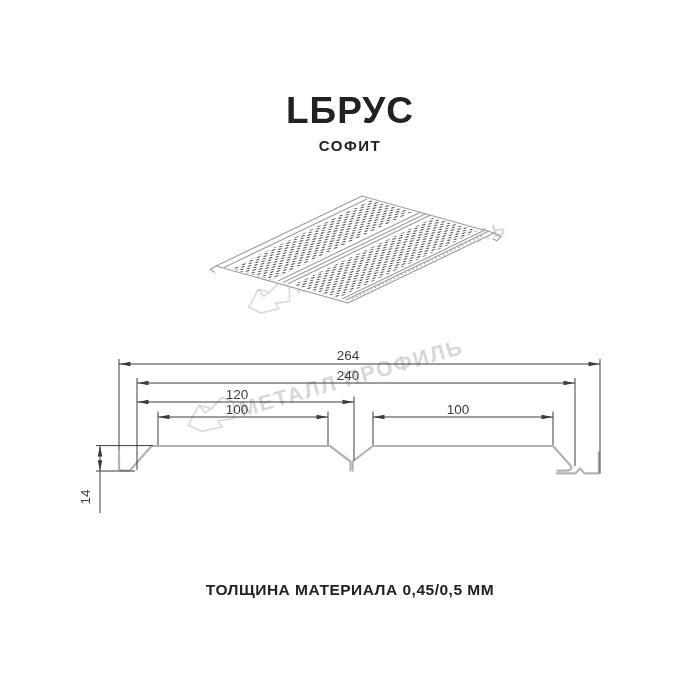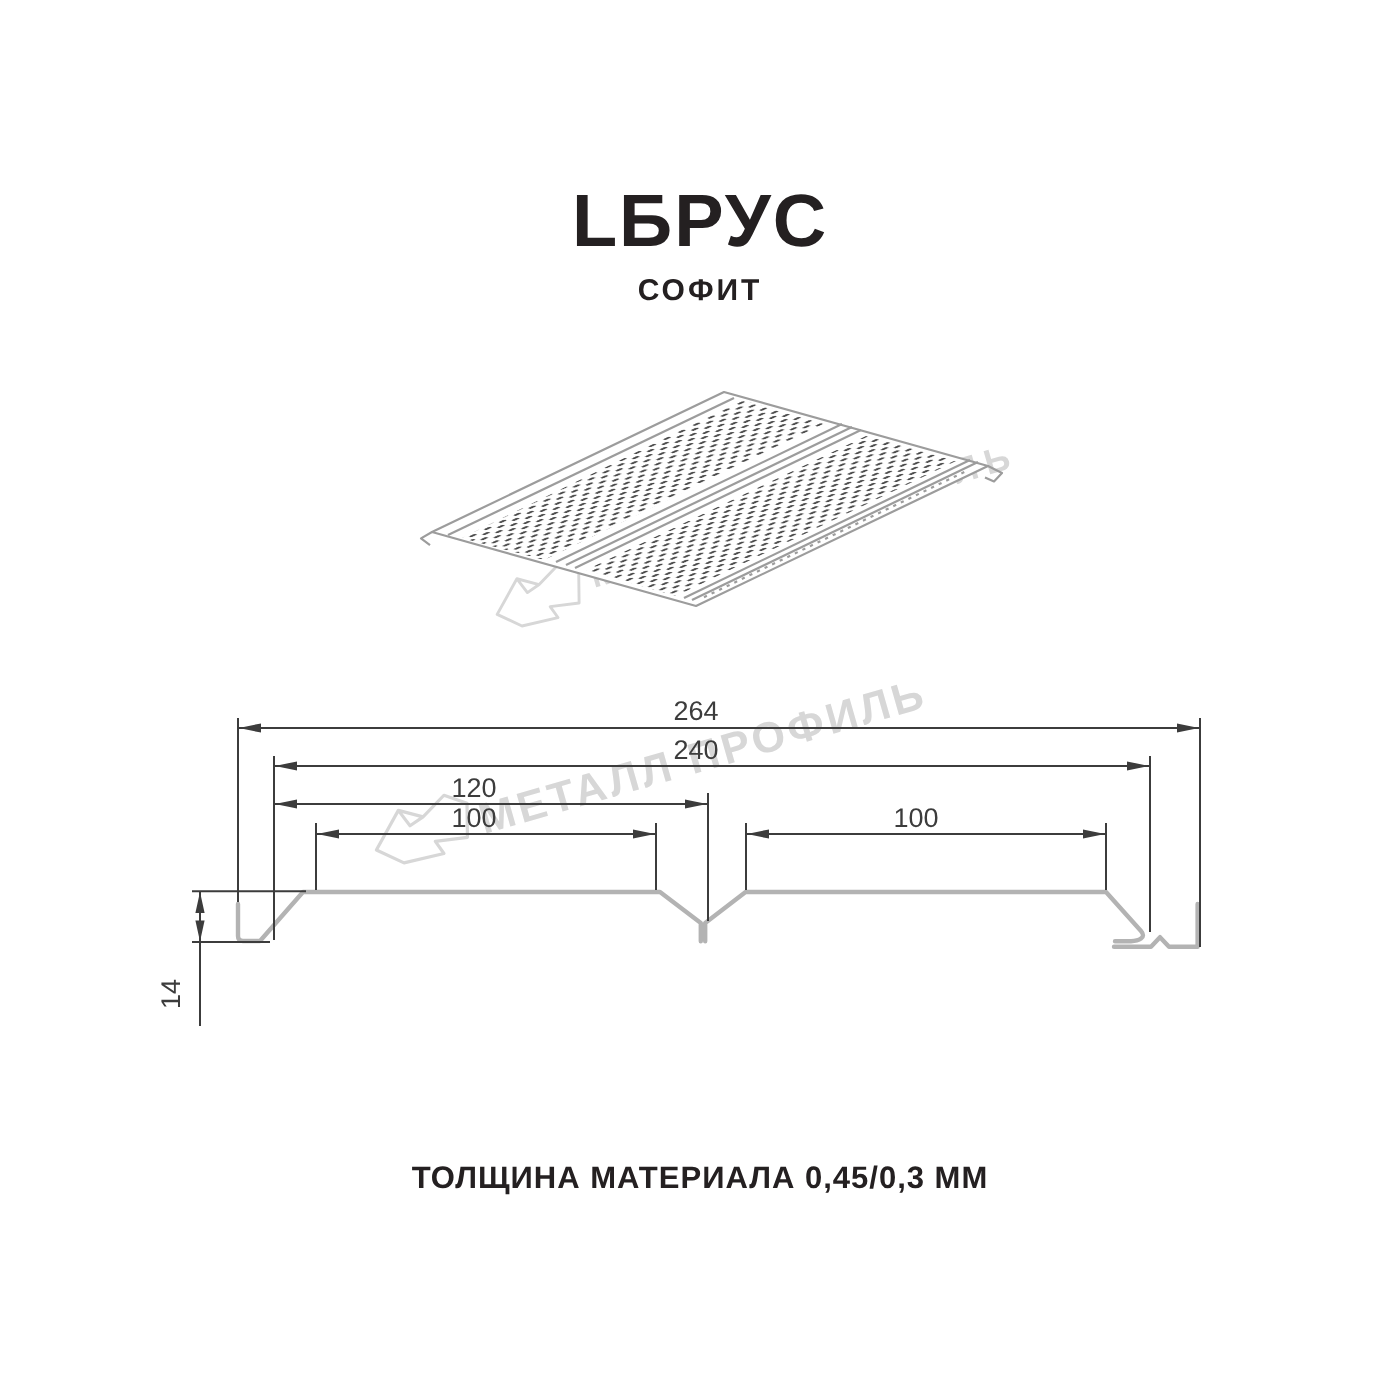--- a/index.html
+++ b/index.html
@@ -126,14 +126,14 @@
     <g text-anchor="middle">
       <text class="dimtext" x="348" y="360">264</text>
       <text class="dimtext" x="348" y="379.5">240</text>
       <text class="dimtext" x="237" y="398.5">120</text>
       <text class="dimtext" x="237" y="413.5">100</text>
       <text class="dimtext" x="458" y="413.5">100</text>
       <text class="dimtext" x="90" y="497" transform="rotate(-90 90 497)">14</text>
     </g>
   </svg>
 
-  <div class="note">ТОЛЩИНА МАТЕРИАЛА 0,45/0,3 ММ</div>
+  <div class="note">ТОЛЩИНА МАТЕРИАЛА 0,45/0,5 ММ</div>
 </div>
 
 </body></html>

